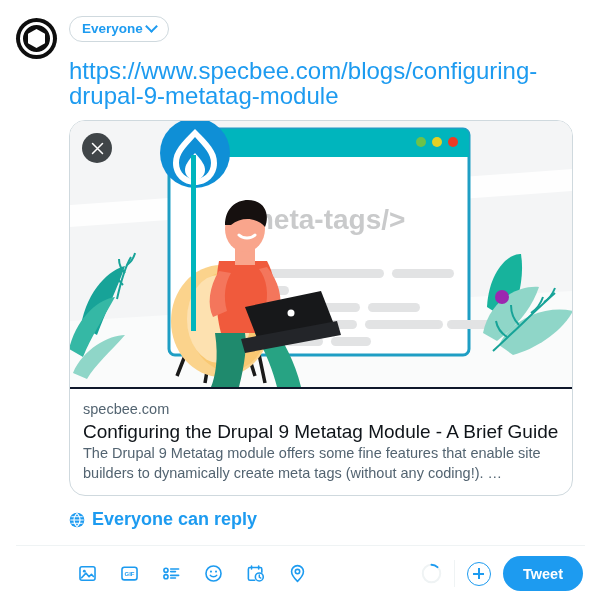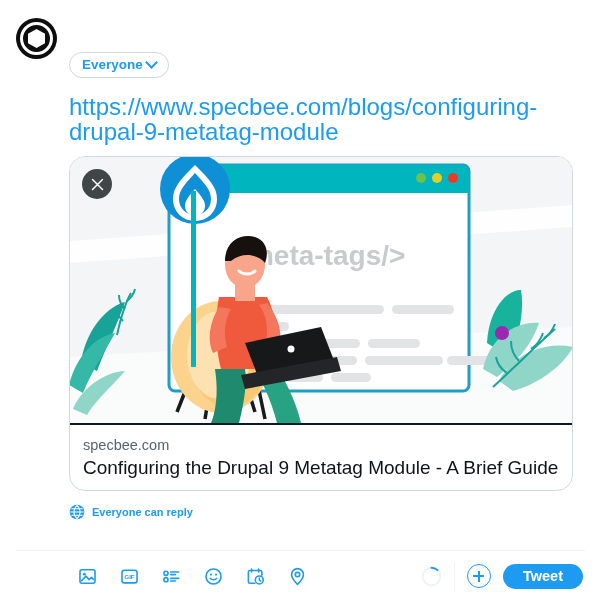--- a/index.html
+++ b/index.html
@@ -41,21 +41,21 @@
     border: 3px solid #ffffff;
   }
   .avatar .hexagon {
     position: relative;
     width: 17px; height: 19px;
     background: #ffffff;
     clip-path: polygon(50% 0%, 100% 25%, 100% 75%, 50% 100%, 0% 75%, 0% 25%);
     z-index: 2;
   }
 
-  .header-main { flex: 1 1 auto; min-width: 0; padding-top: 2px; margin-top: 36px;}
+  .header-main { flex: 1 1 auto; min-width: 0; padding-top: 2px;}
 
   .audience-pill {
     display: inline-flex;
     align-items: center;
     gap: 4px;
     height: 26px;
     padding: 0 12px;
     border: 1px solid #cfd9de;
     border-radius: 999px;
     background: #ffffff;
@@ -138,21 +138,21 @@
   }
 
   
   .reply-scope {
     display: flex;
     align-items: center;
     gap: 7px;
     margin-top: 13px;
     padding-bottom: 12px;
     color: #1d9bf0;
-    font-size: 11px;
+    font-size: 18px;
     font-weight: bold;
     cursor: pointer;
   }
   .globe-icon { width: 16px; height: 16px; flex: 0 0 16px; }
 
   
   .toolbar {
     position: absolute;
     left: 16px; right: 16px;
     bottom: 14px;
@@ -204,21 +204,21 @@
     display:flex; align-items:center; justify-content:center;
   }
   .add-btn .plus-h, .add-btn .plus-v {
     position: absolute;
     background: #1d9bf0;
   }
   .add-btn .plus-h { width: 11px; height: 2px; }
   .add-btn .plus-v { width: 2px; height: 11px; }
 
   .tweet-btn {
-    height: 25px;
+    height: 35px;
     padding: 0 20px;
     border: none;
     border-radius: 999px;
     background: #1d9bf0;
     color: #ffffff;
     font-size: 14.5px;
     font-weight: bold;
     cursor: pointer;
     font-family: "Liberation Sans", sans-serif;
   }
@@ -351,20 +351,21 @@
           <button class="close-btn">
             <svg viewBox="0 0 24 24">
               <path d="M4 4 L20 20 M20 4 L4 20" stroke="#ffffff" stroke-width="2.4" stroke-linecap="round" fill="none"></path>
             </svg>
           </button>
         </div>
 
         <div class="card-body">
           <div class="card-domain">specbee.com</div>
           <div class="card-title">Configuring the Drupal 9 Metatag Module - A Brief Guide</div>
+          <div class="card-desc">The Drupal 9 Metatag module offers some fine features that enable site builders to dynamically create meta tags (without any coding!). …</div>
         </div>
       </div>
 
       
       <div class="reply-scope">
         <svg class="globe-icon" viewBox="0 0 24 24">
           <circle cx="12" cy="12" r="11" fill="#1d9bf0"></circle>
           <path d="M12 2 C8.5 5 7.5 9 7.5 12 C7.5 15 8.5 19 12 22 C15.5 19 16.5 15 16.5 12 C16.5 9 15.5 5 12 2 Z" fill="none" stroke="#ffffff" stroke-width="1.6"></path>
           <path d="M2 12 H22 M3.6 7 H20.4 M3.6 17 H20.4" stroke="#ffffff" stroke-width="1.6" fill="none"></path>
         </svg>

